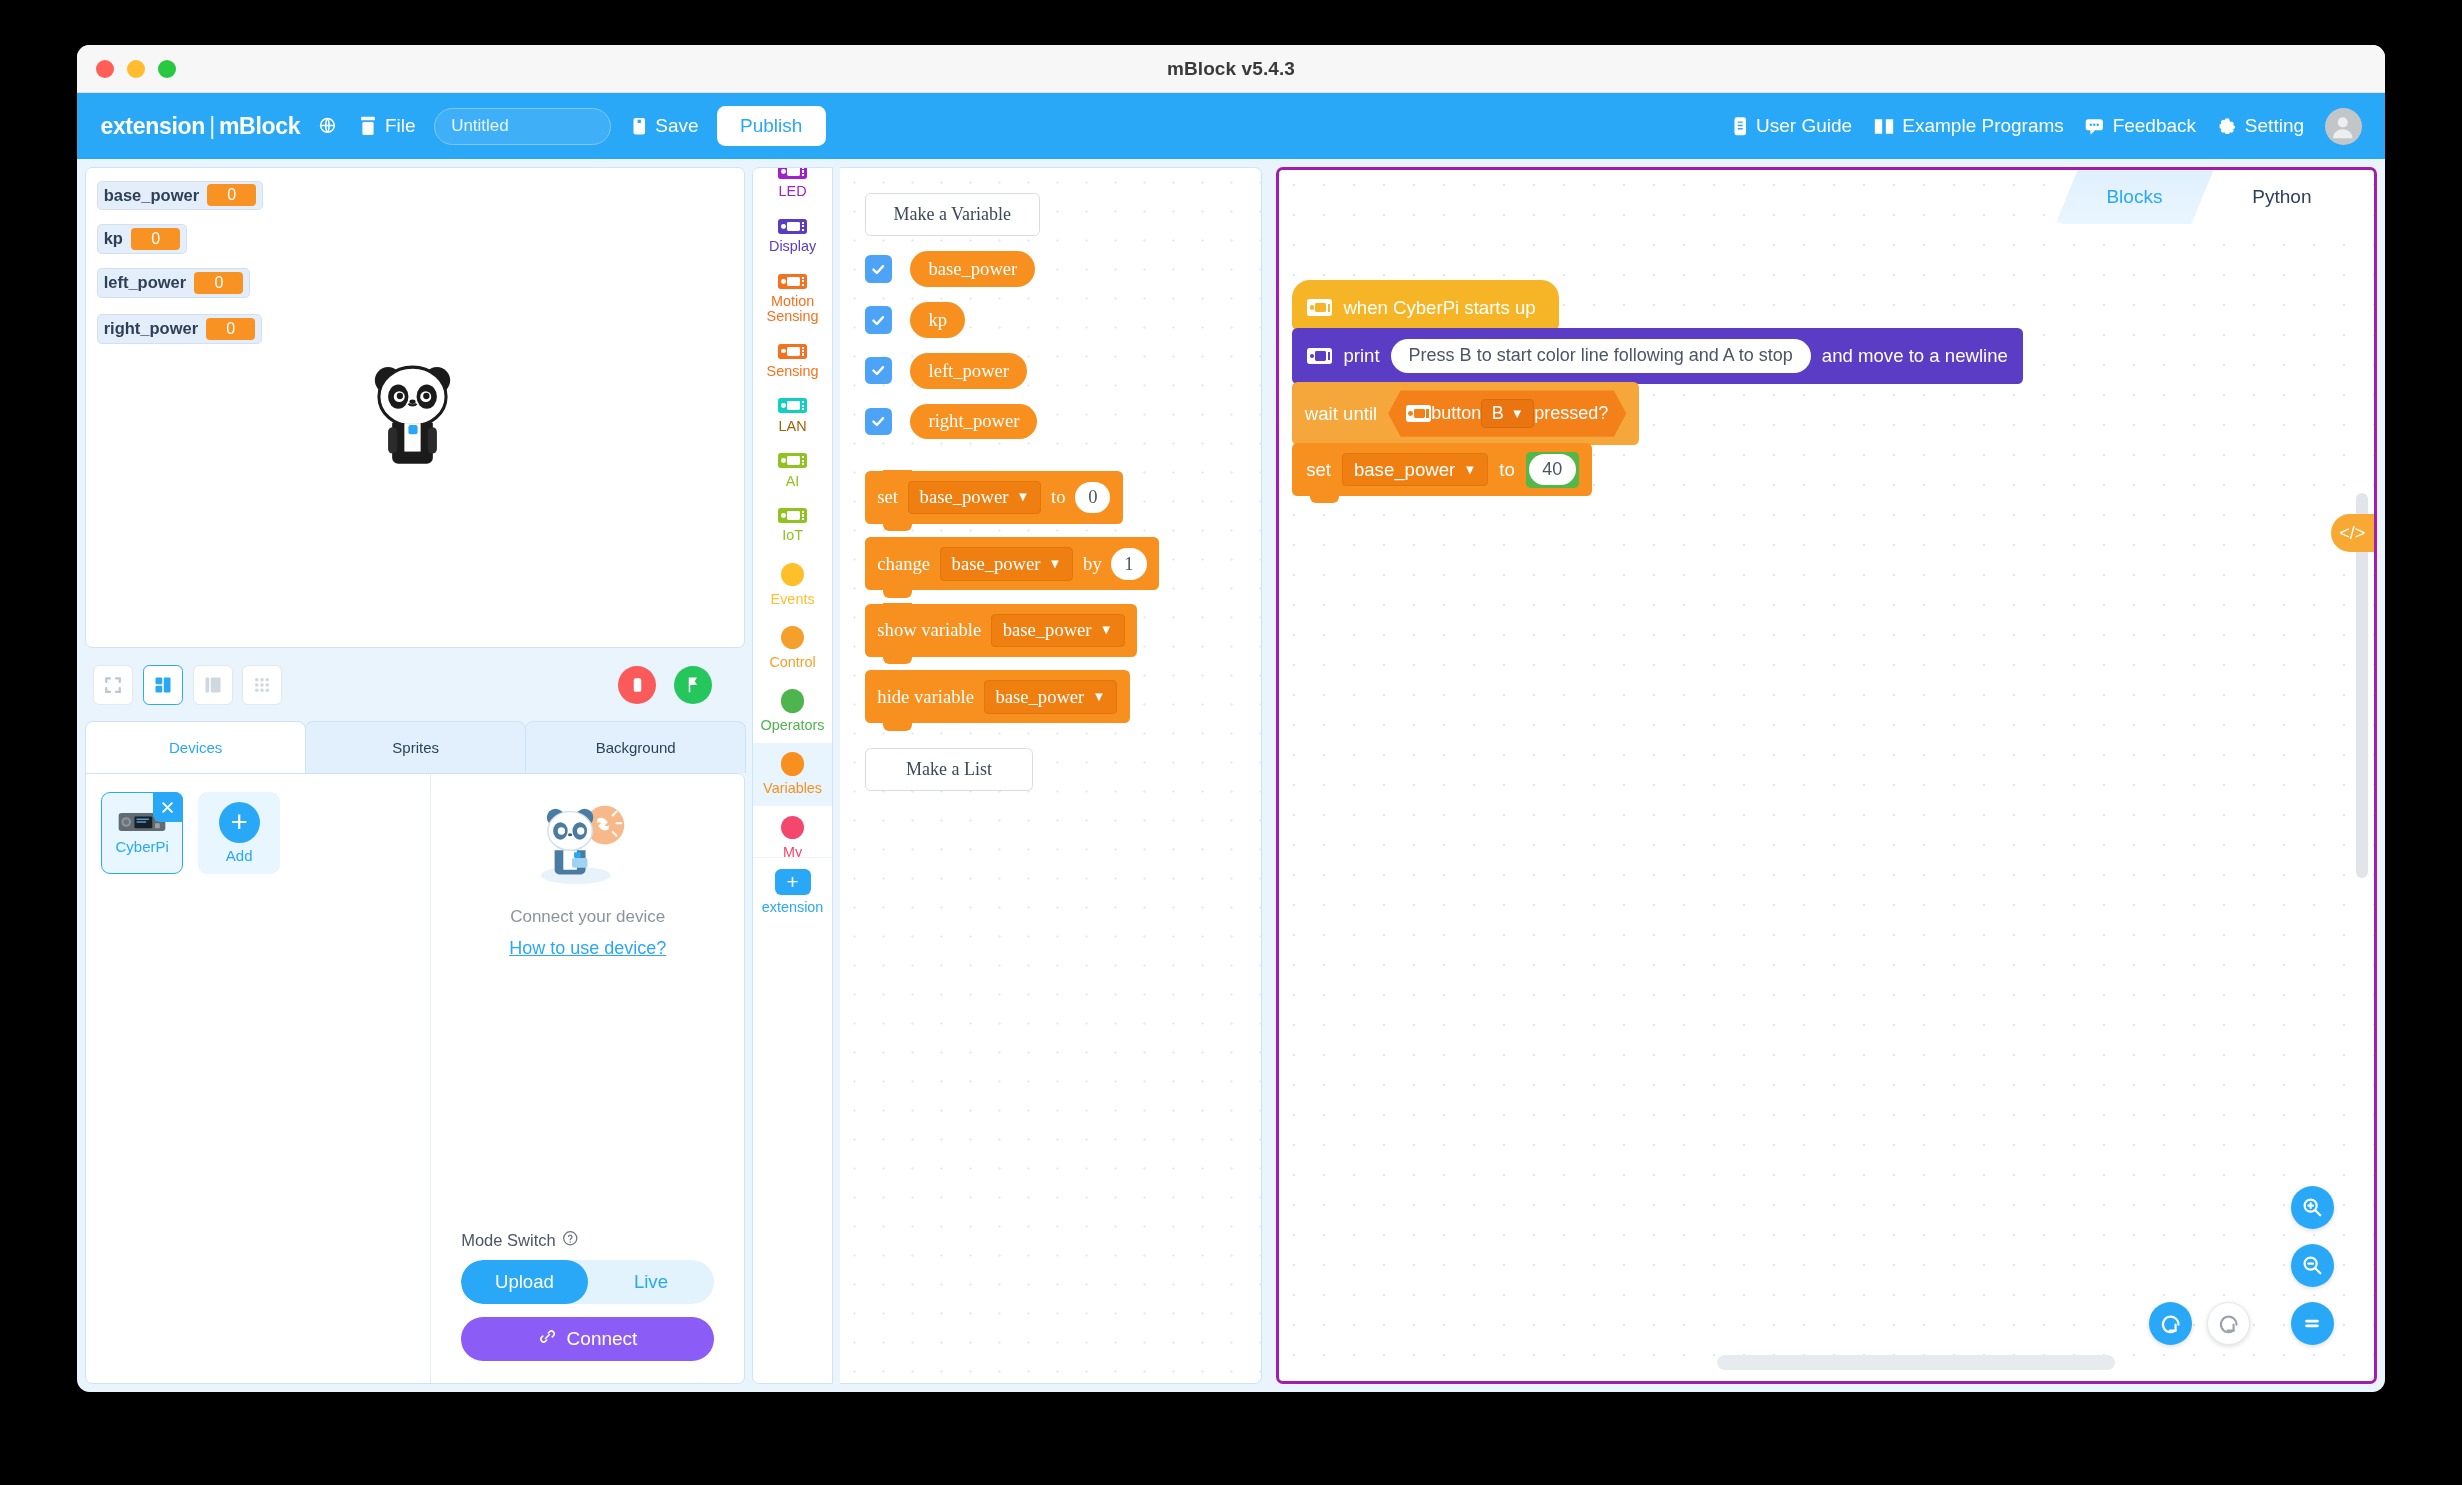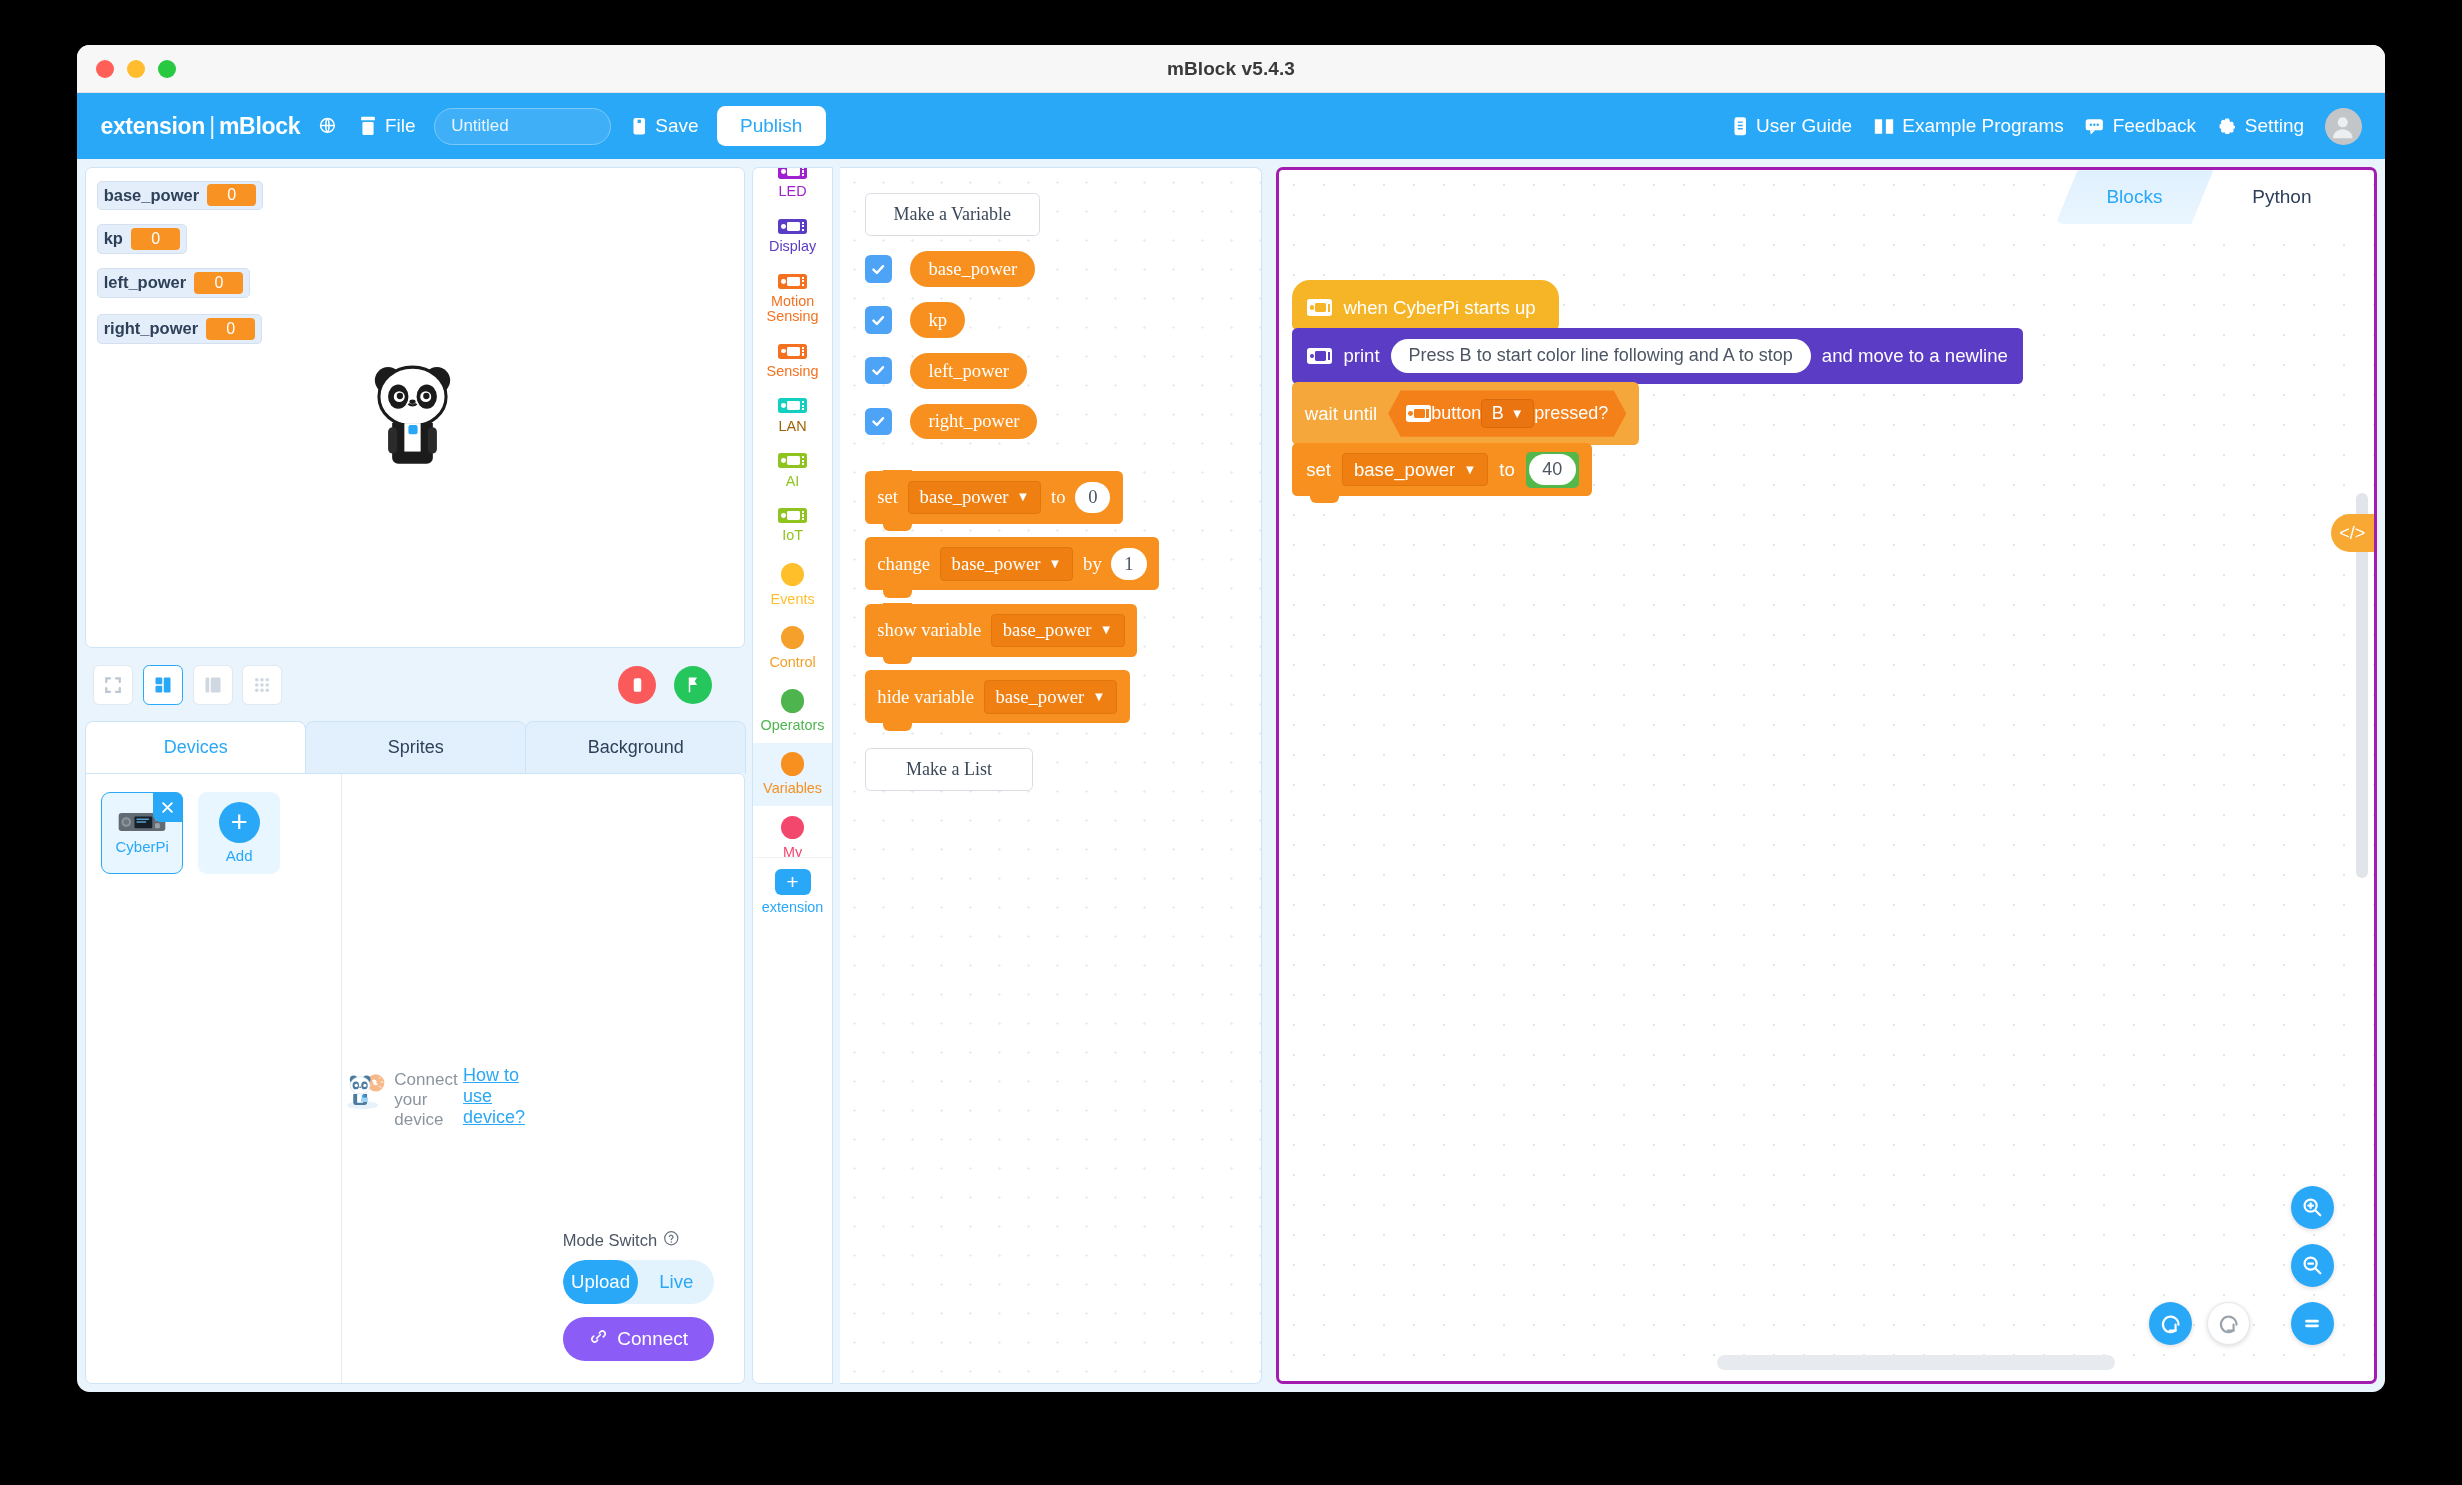--- a/index.html
+++ b/index.html
@@ -124,21 +124,21 @@
     display: flex; align-items: center; justify-content: center; cursor: pointer;
   }
   .run-btn.stop { background: #fb5a5a; }
   .run-btn.go { background: #25c65c; }
 
   
   #lower-panel { flex: 1; display: flex; flex-direction: column; }
   #tabs { display: flex; height: 52px; }
   .tab {
     flex: 1; display: flex; align-items: center; justify-content: center;
-    font-size: 18px; color: #2e3f58;
+    font-size: 15px; color: #2e3f58;
     background: #e2f0fd; border: 1px solid #cde4f7; border-bottom: none;
     border-radius: 8.2px 8.2px 0 0; margin-right: -1px; cursor: pointer;
   }
   .tab.active { background: #fff; color: #29a8f8; }
   #panel-content {
     flex: 1; background: #fff; border: 1px solid #cde4f7;
     border-radius: 0 6.9px 6.9px 6.9px; display: flex; overflow: hidden;
   }
   #device-list { width: 344px; padding: 18px 15px; }
   .dev-row { display: flex; gap: 15px; }
@@ -158,21 +158,21 @@
     color: #fff; font-size: 17px; cursor: pointer;
   }
   .plus-circle {
     width: 41px; height: 41px; border-radius: 50%;
     background: #29a8f8; color: #fff;
     display: flex; align-items: center; justify-content: center;
     font-size: 29px; line-height: 1;
   }
   #connect-pane {
     flex: 1; border-left: 1px solid #e5eef6;
-    display: flex; flex-direction: row; align-items: center;
+    display: flex; flex-direction: column; align-items: center;
     padding-top: 26px;
   }
   #connect-text { font-size: 17px; color: #8b949e; margin-top: 18px; }
   #connect-link {
     font-size: 18px; color: #29a8f8; text-decoration: underline;
     margin-top: 11px; cursor: pointer;
   }
   #mode-area { margin-top: auto; width: 100%; padding: 0 30px 22px; }
   #mode-label {
     font-size: 16.5px; color: #4b5563; display: flex; align-items: center; gap: 6.2px;

